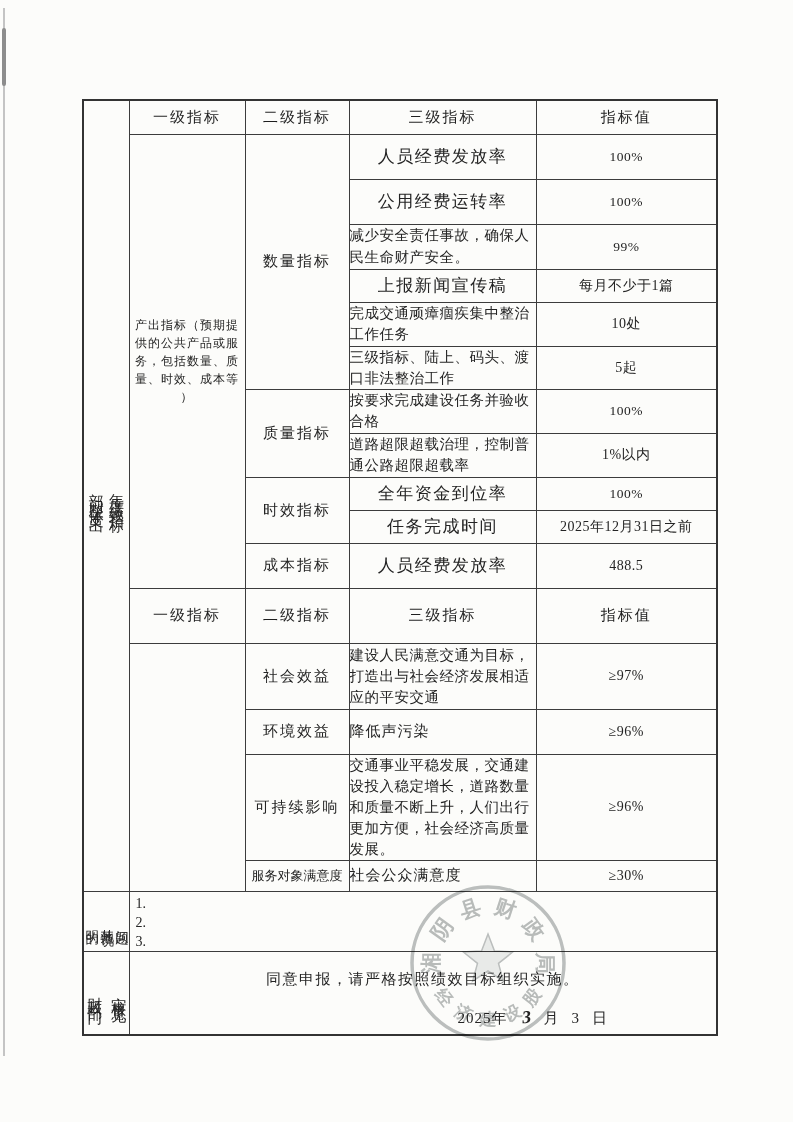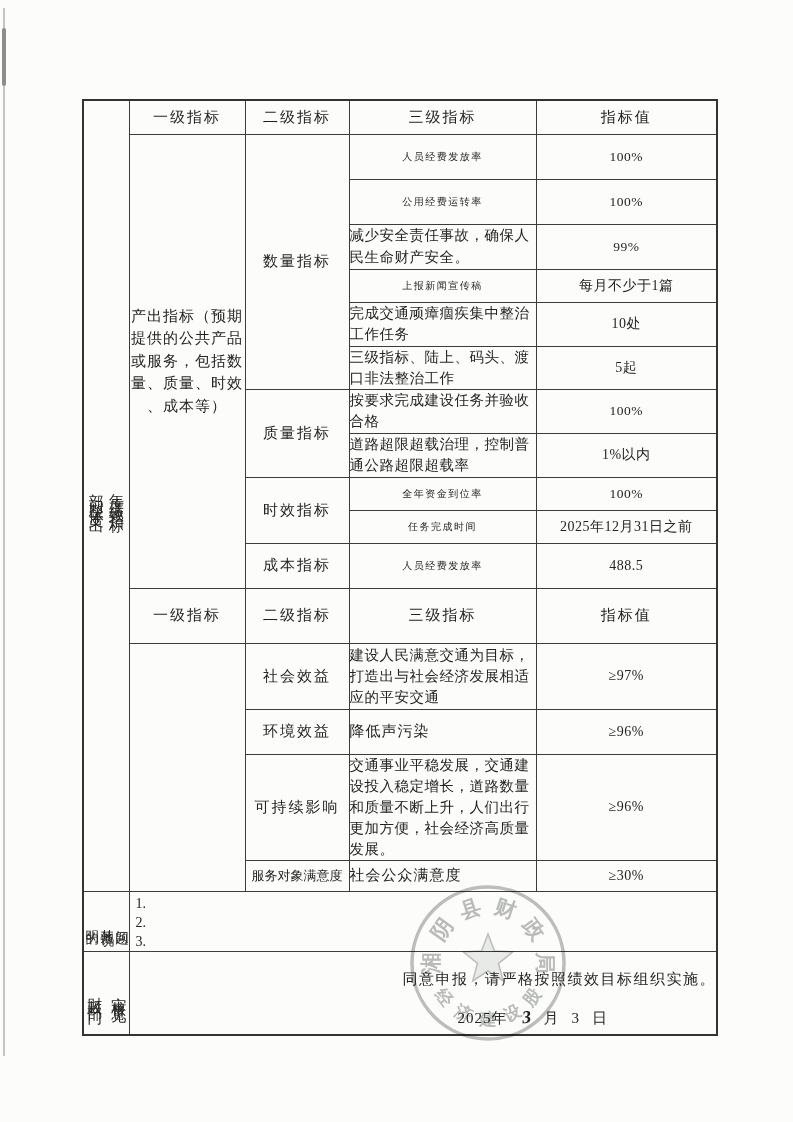--- a/index.html
+++ b/index.html
@@ -38,45 +38,45 @@
   .vwrap{display:flex;flex-direction:row;justify-content:center;align-items:center;}
   .vcol{
     writing-mode:vertical-lr;text-orientation:upright;
     font-size:15px;letter-spacing:5px;line-height:1.35;
     white-space:nowrap;
   }
   .vcol.small{font-size:13.5px;letter-spacing:2px;line-height:1.1;}
   .vcol.review{font-size:15px;letter-spacing:4px;line-height:1.4;}
 
   td.level1-cell{
-    text-align:center;font-size:15px;line-height:1.5;
+    text-align:center;font-size:12px;line-height:1.5;
     letter-spacing:1px;line-break:anywhere;
     padding:4px 5px;
     margin-left:21px;
   }
   td.level2-cell{
     text-align:center;font-size:15px;letter-spacing:2px;
   }
   td.level2-cell.tight{font-size:13px;letter-spacing:0;margin-left:46px;}
-  td.name-c{text-align:center;font-size:10px;letter-spacing:1.5px;}
+  td.name-c{text-align:center;font-size:17px;letter-spacing:1.5px;}
   td.name-l{
     text-align:left;font-size:14.5px;line-height:1.45;
     padding:3px 5px;letter-spacing:0.5px;line-break:anywhere;
   }
   td.name-l.big{font-size:15px;letter-spacing:1px;}
   td.val{text-align:center;font-size:14px;letter-spacing:0.5px;}
   td.val.pct{font-size:13.5px;}
 
   td.notes-content{vertical-align:top;}
   .note-item{font-size:14px;line-height:19px;padding-left:6px;}
   .notes-pad{padding-top:2px;}
 
   td.review-content{vertical-align:top;position:relative;}
   .review-comment{
-    text-align:right;font-size:15px;letter-spacing:1.5px;
+    text-align:center;font-size:15px;letter-spacing:1.5px;
     margin-top:12px;
   }
   .review-date{
     margin-top:18px;margin-left:328px;
     font-size:15px;letter-spacing:1px;white-space:nowrap;
   }
   .review-date span{display:inline-block;}
   .d-gap{margin-left:12px;}
   .hand-month{
     font-weight:bold;font-size:18px;

